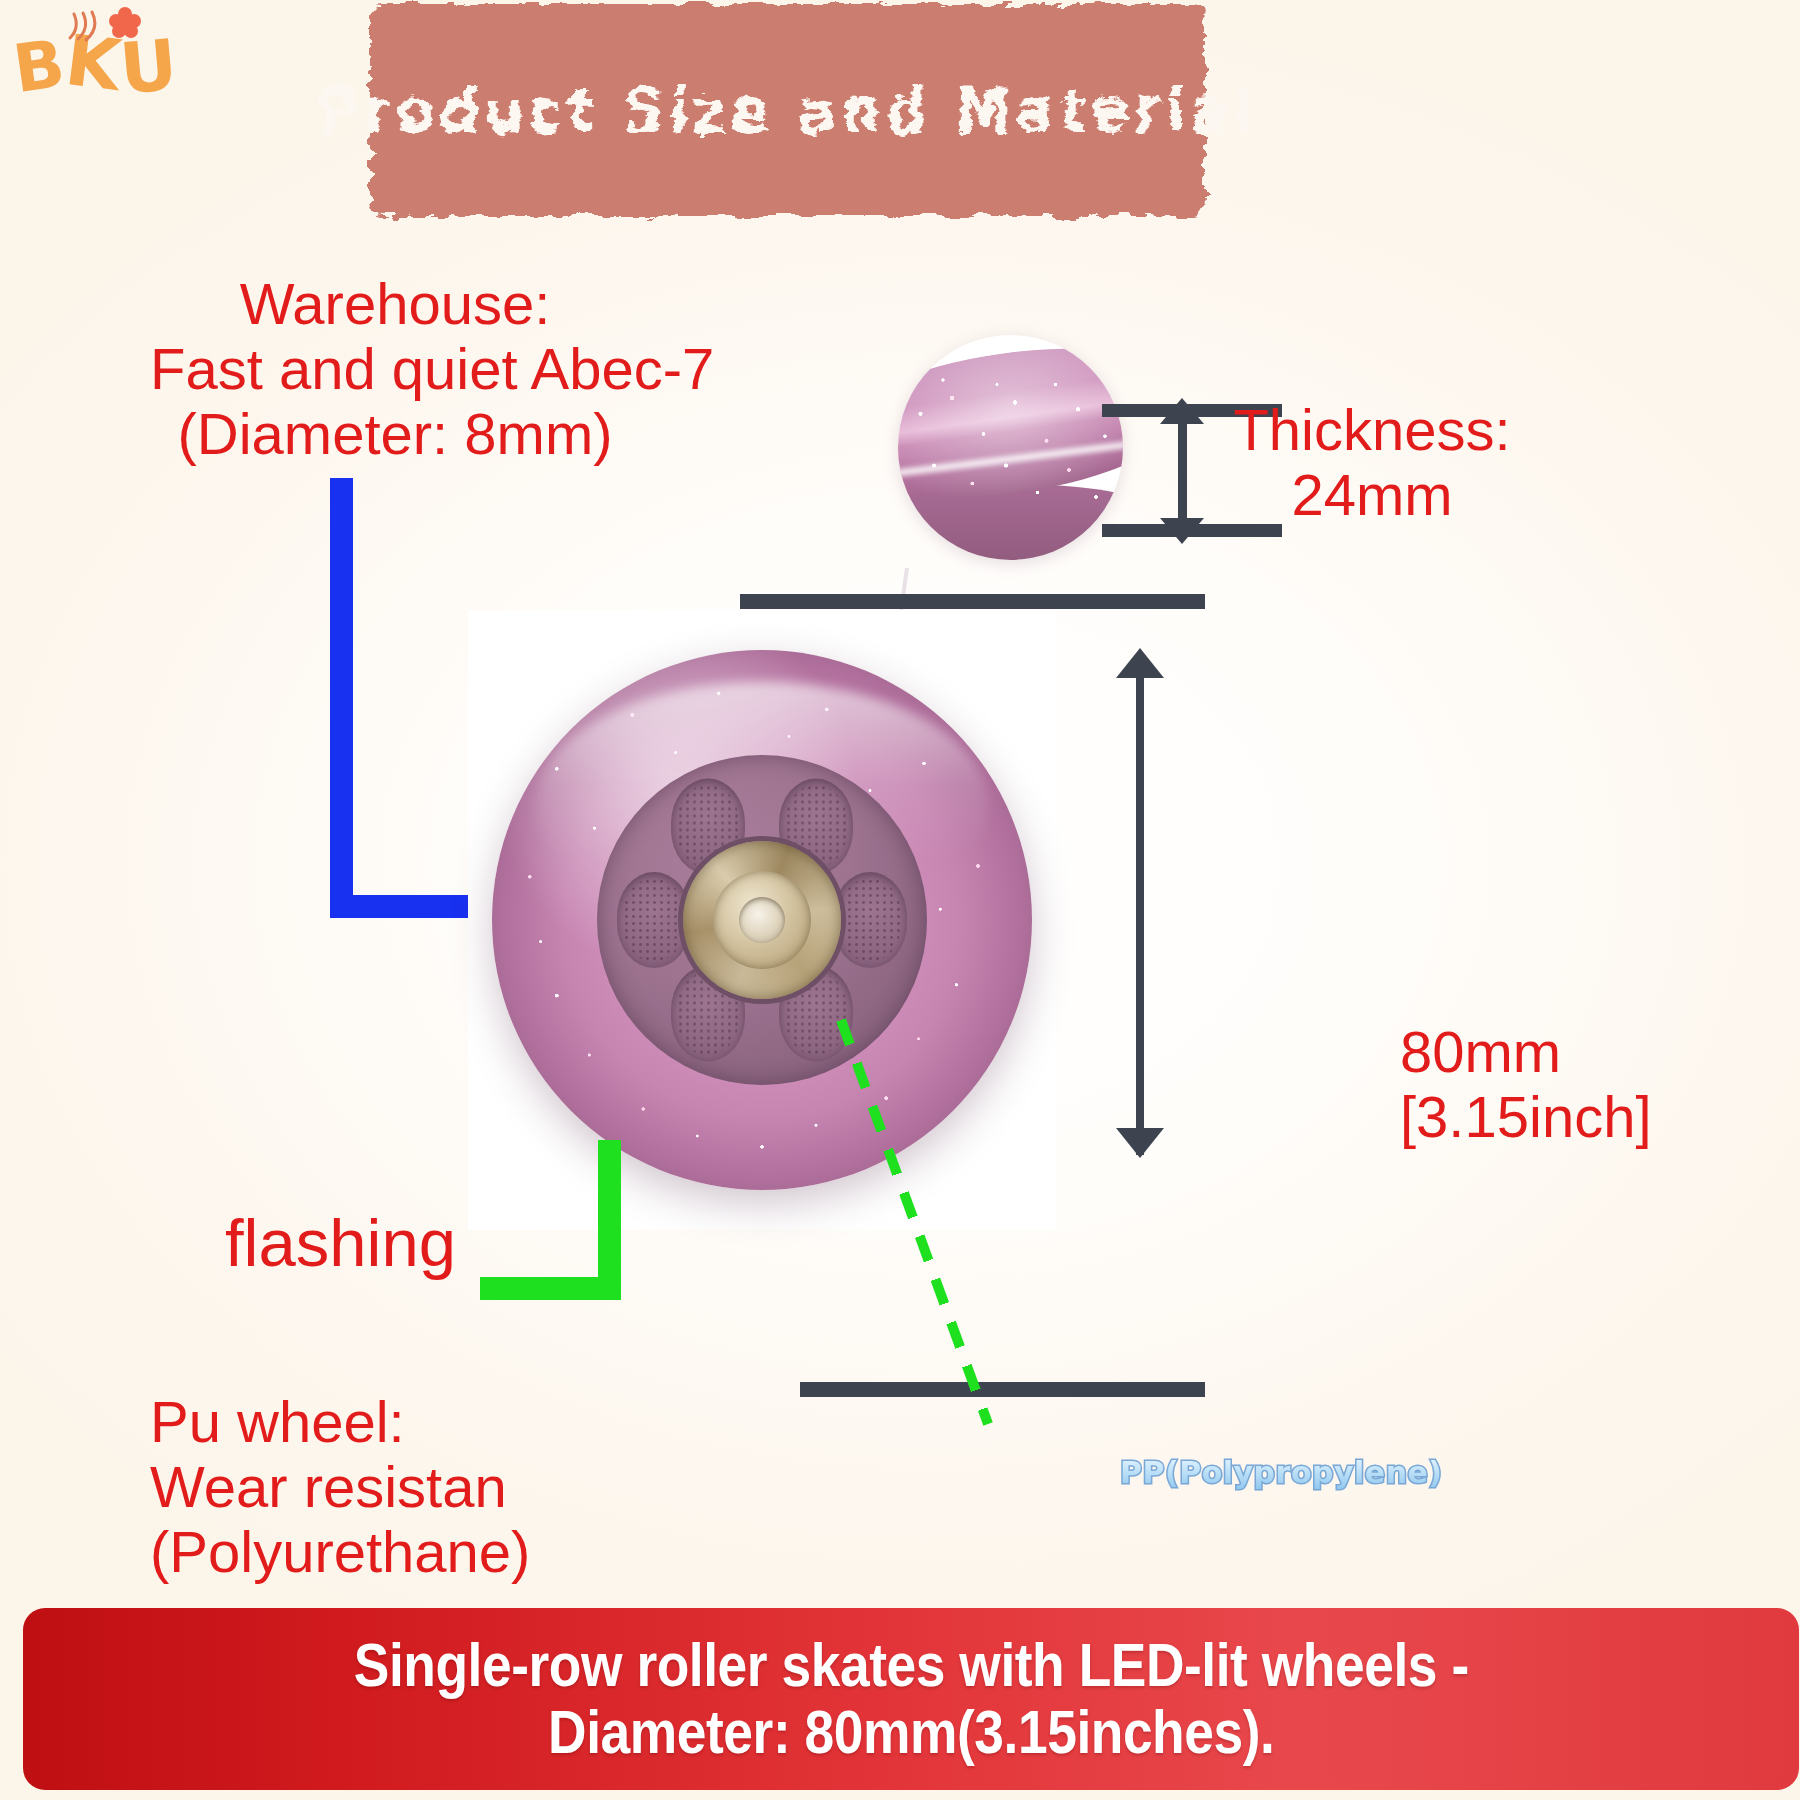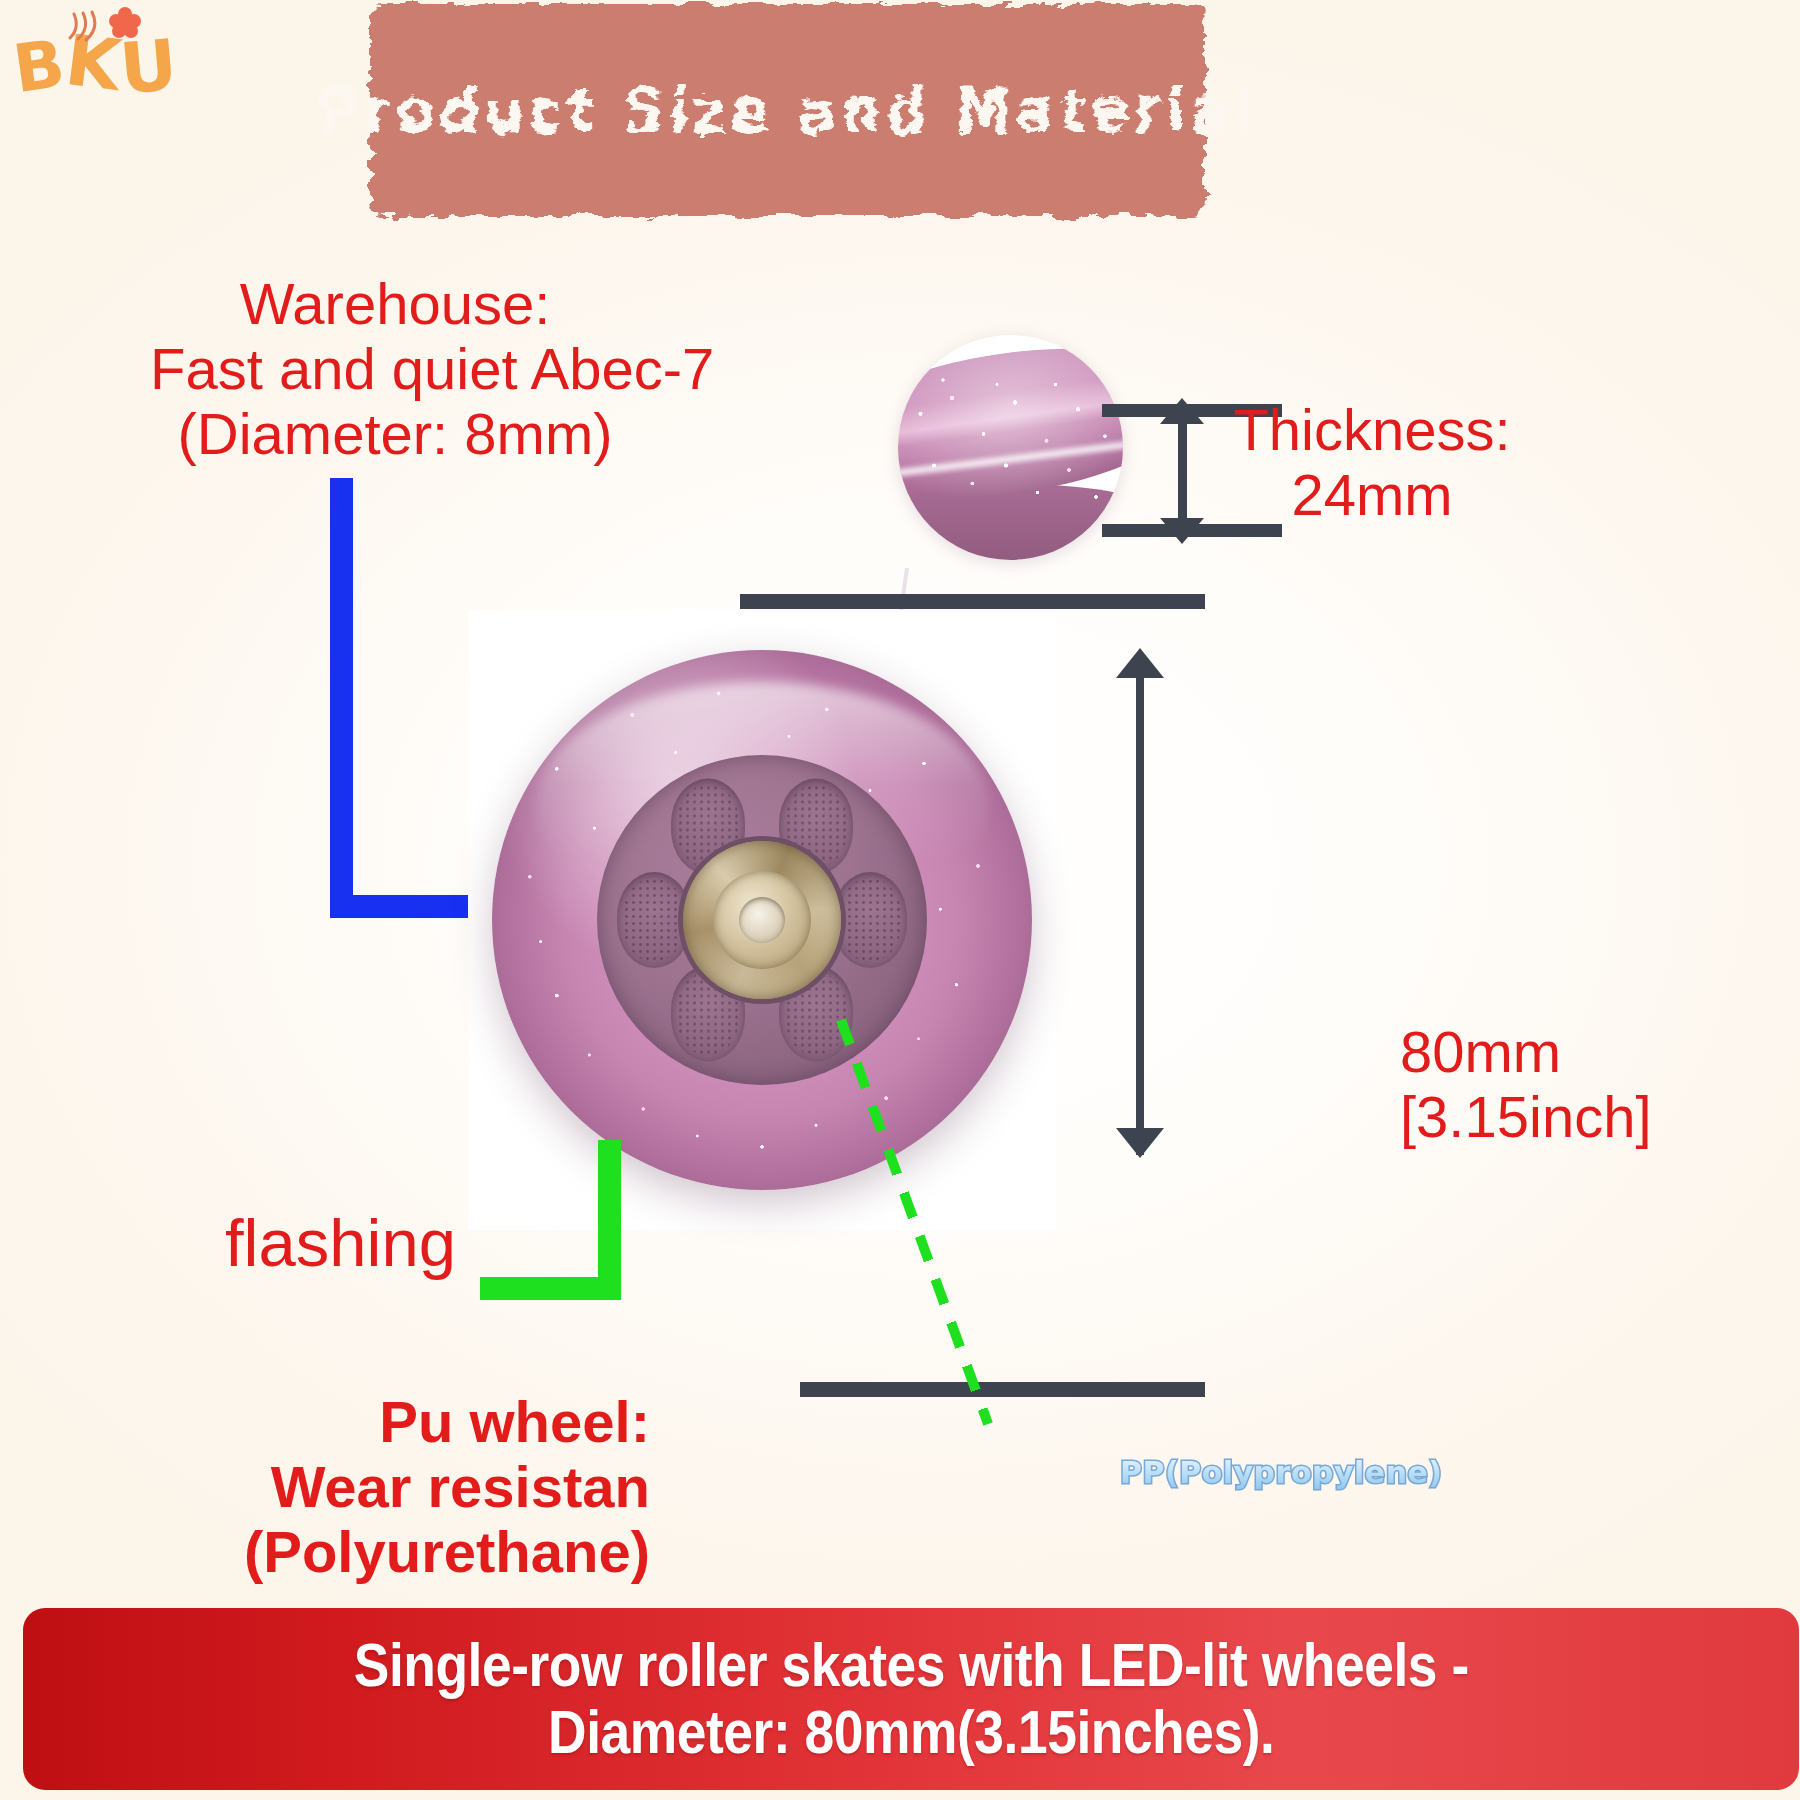--- a/index.html
+++ b/index.html
@@ -54,21 +54,21 @@
     position:absolute;
     color:#e21b1b;
     font-family:"Liberation Sans", sans-serif;
     font-size:58px;
     line-height:1.12;
     white-space:nowrap;
   }
 
   #anno-warehouse { left:150px; top:272px; width:490px; text-align:center; }
   #anno-flashing  { left:225px; top:1205px; font-size:67px; }
-  #anno-pu        { left:150px; top:1390px; width:500px; text-align:right;font-weight:bold; }
+  #anno-pu        { left:150px; top:1390px; width:500px; text-align:left; }
   #anno-thickness { left:1232px; top:398px; width:280px; text-align:center; }
   #anno-diameter  { left:1400px; top:1020px; width:250px; }
 
   
   #photo {
     position:absolute; left:468px; top:610px; width:588px; height:620px;
     background:#ffffff;
   }
   #wheel-outer {
     position:absolute; left:50%; top:50%;

